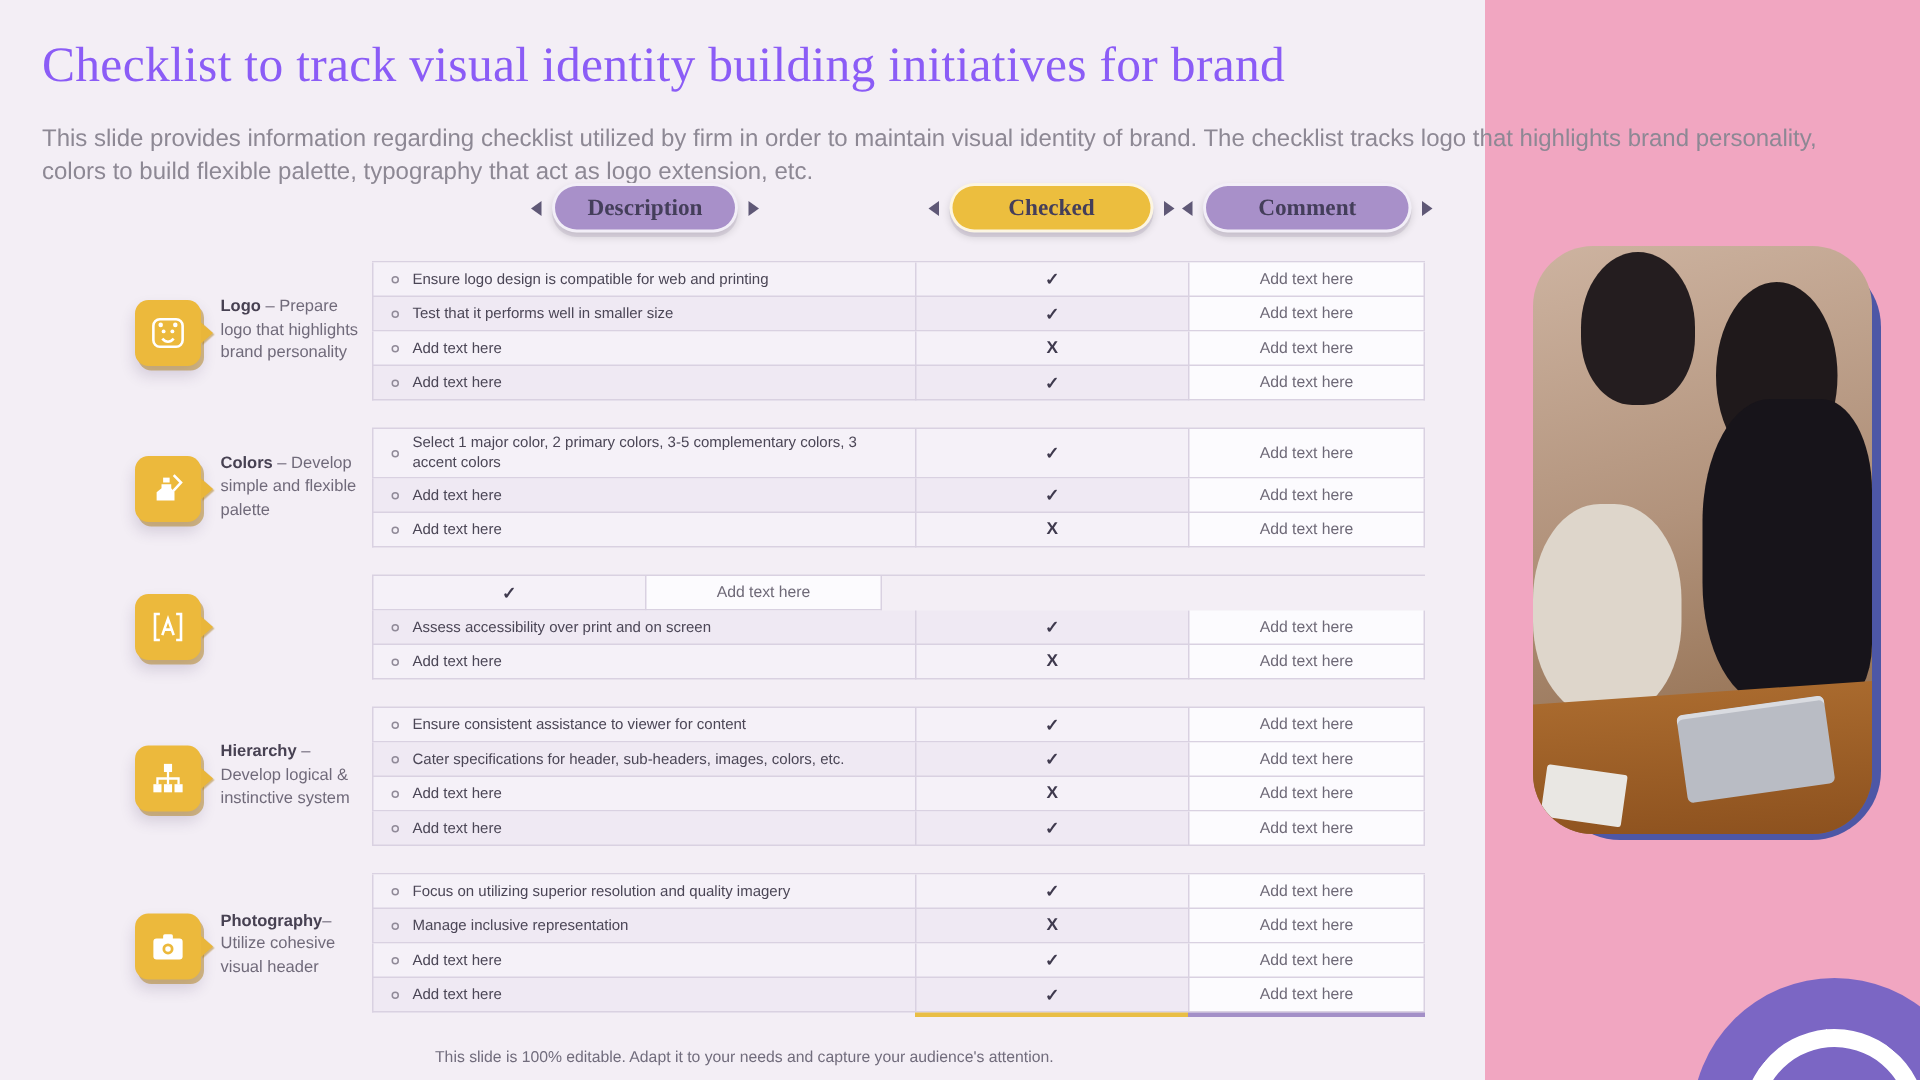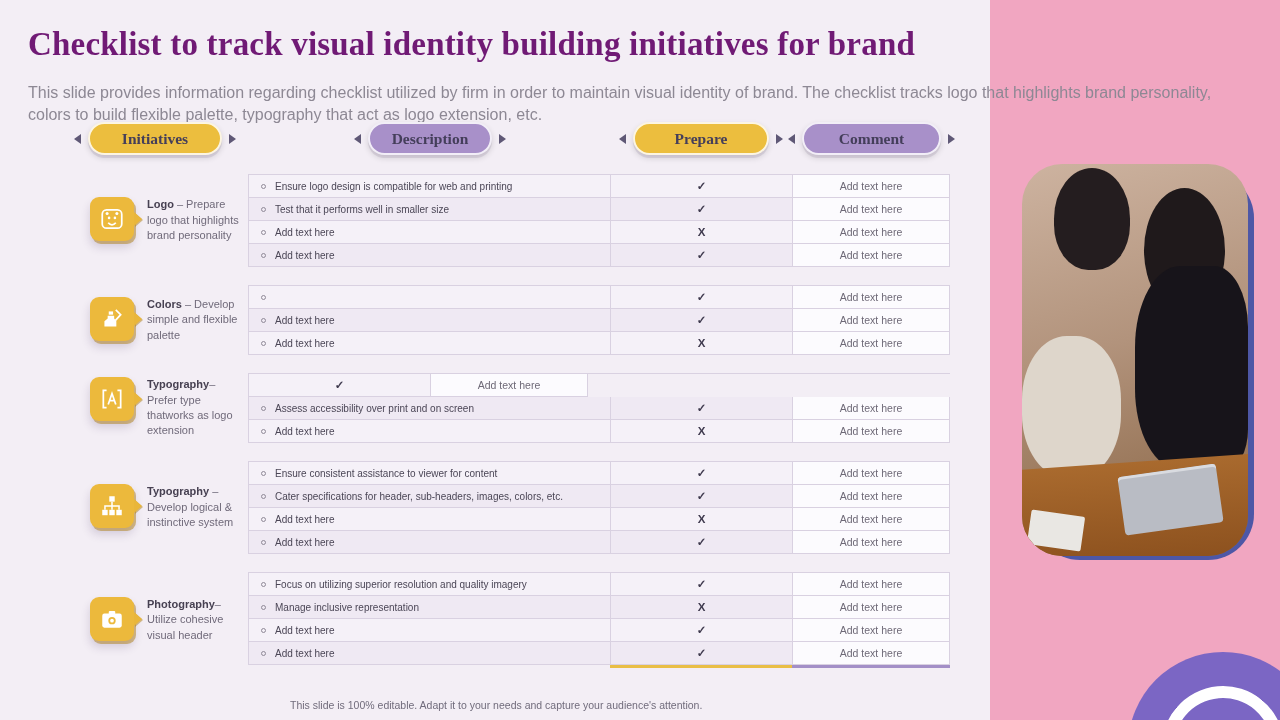--- a/index.html
+++ b/index.html
@@ -18,38 +18,38 @@
     background:linear-gradient(165deg,#cdb3a0 0%,#b2937c 45%,#86613f 100%); }
   .photo .hair1 { position:absolute; left:14%; top:1%; width:34%; height:26%; background:#241d1f; border-radius:50% 50% 45% 45%; }
   .photo .hair2 { position:absolute; left:54%; top:6%; width:36%; height:32%; background:#1f191b; border-radius:50%; }
   .photo .dress { position:absolute; left:50%; top:26%; width:50%; height:52%; background:#17141a; border-radius:40% 30% 20% 40%; }
   .photo .shirt { position:absolute; left:0%; top:44%; width:44%; height:36%; background:#ded6cb; border-radius:45%; }
   .photo .desk  { position:absolute; left:-6%; bottom:-4%; width:112%; height:28%; background:linear-gradient(#a96a2e,#8a4f1d); transform:rotate(-4deg); }
   .photo .laptop { position:absolute; left:44%; bottom:7%; width:44%; height:15%; background:#b9bcc4; border-radius:4px; transform:rotate(-8deg); box-shadow:inset 0 3px 0 #d9dbe0; }
   .photo .papers { position:absolute; left:3%; bottom:2%; width:24%; height:9%; background:#e9e7e3; transform:rotate(8deg); border-radius:2px; }
   
   .title { position:absolute; left:28px; top:26px; z-index:3; width:1010px;
-    font-family:"Liberation Serif", serif; font-weight:700; font-size:33px; color:#701a75; letter-spacing:.2px; }
+    font-family:"Liberation Serif", serif; font-weight:400; font-size:33px; color:#8b5cf6; letter-spacing:.2px; }
   .subtitle { position:absolute; left:28px; top:82px; width:1198px; z-index:3;
     font-size:16px; line-height:1.38; color:#8D8894; }
   
   .pill { position:absolute; top:122px; height:33px; z-index:3; border-radius:17px;
     display:flex; align-items:center; justify-content:center;
     font-family:"Liberation Serif", serif; font-weight:700; font-size:15.5px; color:#443E5A;
     border:2px solid rgba(255,255,255,.85);
     box-shadow:0 3px 0 rgba(120,100,140,.15), 0 3px 6px rgba(0,0,0,.14); }
   .pill.yellow { background:#ECBE3E; }
   .pill.purple { background:#A890C9; }
   .pill-arrow { position:absolute; top:50%; width:0; height:0; border:5px solid transparent; }
   .pill-arrow.left  { left:-16px; transform:translateY(-50%); border-right:7px solid #5F5876; border-left:0; }
   .pill-arrow.right { right:-16px; transform:translateY(-50%); border-left:7px solid #5F5876; border-right:0; }
   
   .grid { position:absolute; left:46px; top:174px; z-index:3;
     display:grid; grid-template-columns:202px 702px; row-gap:18px; align-items:center; }
-  .init { display:flex; align-items:flex-start; gap:13px;padding-left:44px; }
+  .init { display:flex; align-items:flex-end; gap:13px;padding-left:44px; }
   .tile { position:relative; width:44px; height:44px; flex:none; background:#ECB93C; border-radius:9px;
     display:flex; align-items:center; justify-content:center;
     box-shadow:2px 3px 0 rgba(176,128,24,.5), 0 6px 10px rgba(60,40,90,.18); }
   .tag-arrow { position:absolute; right:-8px; top:50%; transform:translateY(-50%); width:0; height:0;
     border-top:7px solid transparent; border-bottom:7px solid transparent; border-left:8px solid #E9B63A;
     filter:drop-shadow(1px 1px 0 rgba(176,128,24,.5)); }
   .init-label { width:142px; font-size:11px; line-height:1.4; color:#706A7A; }
   .init-label b { color:#474152; }
   
   .rows { width:702px; border-top:1px solid #D9D1E1; }
@@ -87,33 +87,28 @@
       <div class="shirt"></div>
       <div class="desk"></div>
       <div class="laptop"></div>
       <div class="papers"></div>
     </div>
   </div>
 
   <h1 class="title">Checklist to track visual identity building initiatives for brand</h1>
   <p class="subtitle">This slide provides information regarding checklist utilized by firm in order to maintain visual identity of brand. The checklist tracks logo that highlights brand personality, colors to build flexible palette, typography that act as logo extension, etc.</p>
 
-  <div class="pill yellow" style="left:88px;width:134px;">
-    <span class="pill-arrow left"></span>
-    <span>Initiatives</span>
-    <span class="pill-arrow right"></span>
-  </div>
   <div class="pill purple" style="left:368px;width:124px;text-align:right;">
     <span class="pill-arrow left"></span>
     <span>Description</span>
     <span class="pill-arrow right"></span>
   </div>
   <div class="pill yellow" style="left:633px;width:136px;">
     <span class="pill-arrow left"></span>
-    <span>Prepare</span>
+    <span>Checked</span>
     <span class="pill-arrow right"></span>
   </div>
   <div class="pill purple" style="left:802px;width:139px;">
     <span class="pill-arrow left"></span>
     <span>Comment</span>
     <span class="pill-arrow right"></span>
   </div>
 
   <div class="grid">
 
@@ -178,20 +173,21 @@
         <span class="tag-arrow"></span>
       </div>
       <div class="init-label">
         <b>Colors</b><span> – Develop simple and flexible palette</span>
       </div>
     </div>
     <div class="rows">
       <div class="trow">
         <div class="cell desc">
             <span class="bullet"></span>
+            <span>Select 1 major color, 2 primary colors, 3-5 complementary colors, 3 accent colors</span>
           </div>
         <div class="cell check">✓</div>
         <div class="cell comment">Add text here</div>
       </div>
       <div class="trow">
         <div class="cell desc">
             <span class="bullet"></span>
             <span>Add text here</span>
           </div>
         <div class="cell check">✓</div>
@@ -207,23 +203,20 @@
       </div>
     </div>
 
     <div class="init">
       <div class="tile">
         <svg width="26" height="26" viewBox="0 0 24 24" fill="none" stroke="#fff" stroke-width="1.6">
           <path d="M7 4H4v16h3M17 4h3v16h-3"></path>
           <path d="M8.5 17L12 7l3.5 10M9.9 13.6h4.2"></path>
         </svg>
         <span class="tag-arrow"></span>
-      </div>
-      <div class="init-label">
-        <b>Typography</b><span>– Prefer type thatworks as logo extension</span>
       </div>
     </div>
     <div class="rows">
       <div class="trow">
         <div class="cell check">✓</div>
         <div class="cell comment">Add text here</div>
       </div>
       <div class="trow">
         <div class="cell desc">
             <span class="bullet"></span>
@@ -247,21 +240,21 @@
         <svg width="26" height="26" viewBox="0 0 24 24" fill="none" stroke="#fff" stroke-width="1.4">
           <rect x="9.5" y="3" width="5" height="5" fill="#fff" stroke="none"></rect>
           <rect x="3" y="15.5" width="5" height="5" fill="#fff" stroke="none"></rect>
           <rect x="9.5" y="15.5" width="5" height="5" fill="#fff" stroke="none"></rect>
           <rect x="16" y="15.5" width="5" height="5" fill="#fff" stroke="none"></rect>
           <path d="M12 8v4M5.5 15.5v-3.5h13v3.5M12 12v3.5"></path>
         </svg>
         <span class="tag-arrow"></span>
       </div>
       <div class="init-label">
-        <b>Typography</b><span> – Develop logical &amp; instinctive system</span>
+        <b>Hierarchy</b><span> – Develop logical &amp; instinctive system</span>
       </div>
     </div>
     <div class="rows">
       <div class="trow">
         <div class="cell desc">
             <span class="bullet"></span>
             <span>Ensure consistent assistance to viewer for content</span>
           </div>
         <div class="cell check">✓</div>
         <div class="cell comment">Add text here</div>

